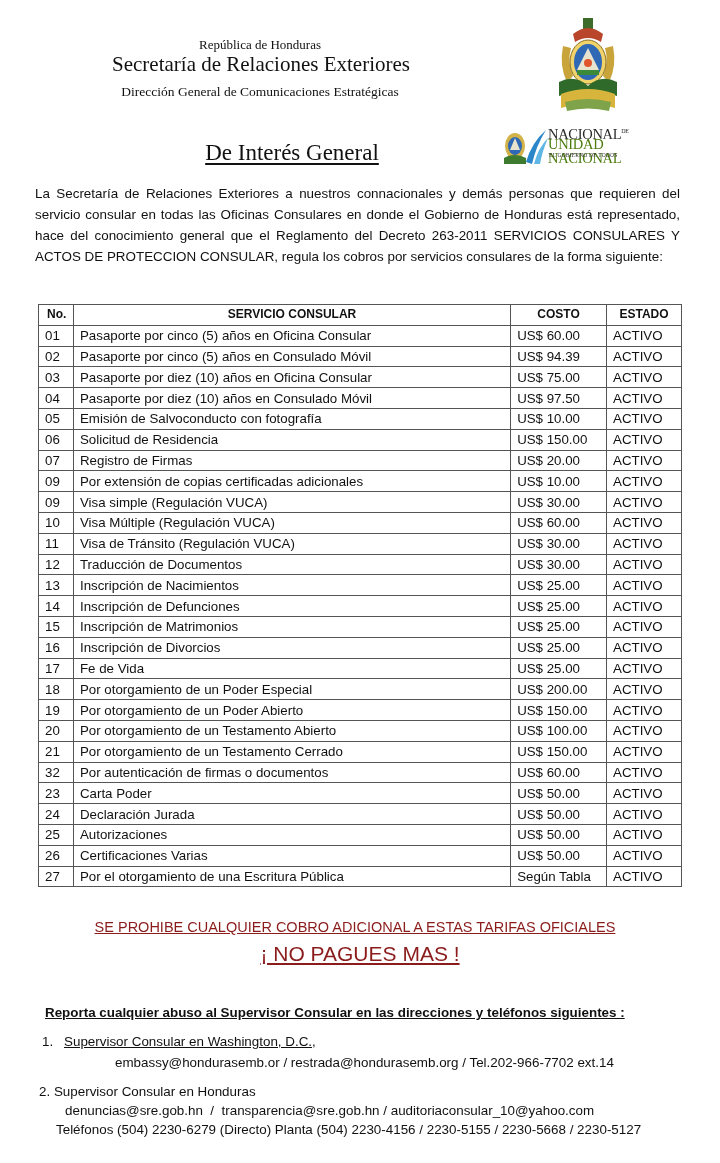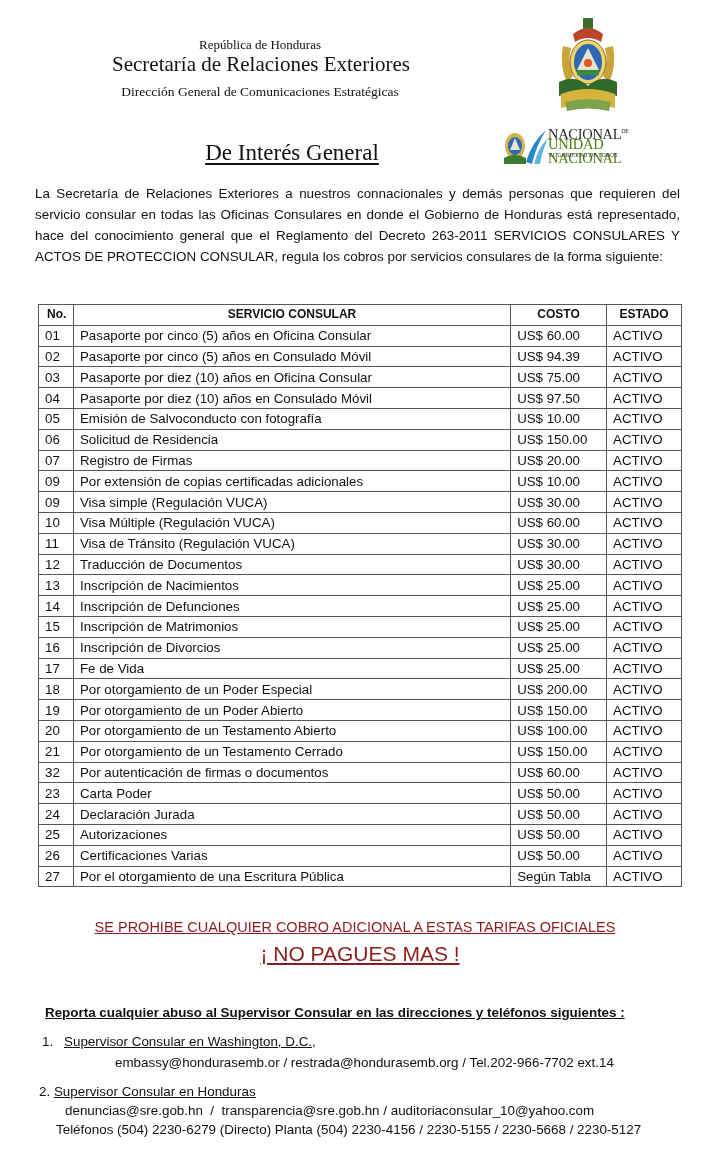--- a/index.html
+++ b/index.html
@@ -35,21 +35,21 @@
 
     .warn { position: absolute; top: 919px; left: 60px; width: 590px; text-align: center; font-size: 14.5px; color: #8b1c1c; text-decoration: underline; }
     .nopay { position: absolute; top: 942px; left: 200px; width: 320px; text-align: center; font-size: 21px; color: #8b1c1c; text-decoration: underline; }
 
     .report { position: absolute; top: 1005px; left: 45px; width: 620px; font-size: 13.4px; font-weight: bold; text-decoration: underline; }
     .c1-title { position: absolute; top: 1034px; left: 42px; font-size: 13.4px; }
     .c1-title .u { text-decoration: underline; }
     .c1-title .num { display: inline-block; width: 22px; }
     .c1-line { position: absolute; top: 1055px; left: 115px; font-size: 13.4px; }
     .c2-title { position: absolute; top: 1084px; left: 39px; font-size: 13.4px; }
-    .c2-title .u { text-decoration: underline; }
+    .c2-title .u { }
     .c2-line1 { position: absolute; top: 1103px; left: 65px; font-size: 13.4px; white-space: pre; }
     .c2-line2 { position: absolute; top: 1122px; left: 56px; font-size: 13.4px; }
   </style>
 </head>
 <body>
 
 <div class="hdr-line1 serif">República de Honduras</div>
 <div class="hdr-line2 serif">Secretaría de Relaciones Exteriores</div>
 <div class="hdr-line3 serif">Dirección General de Comunicaciones Estratégicas</div>
 <div class="title serif">De Interés General</div>

